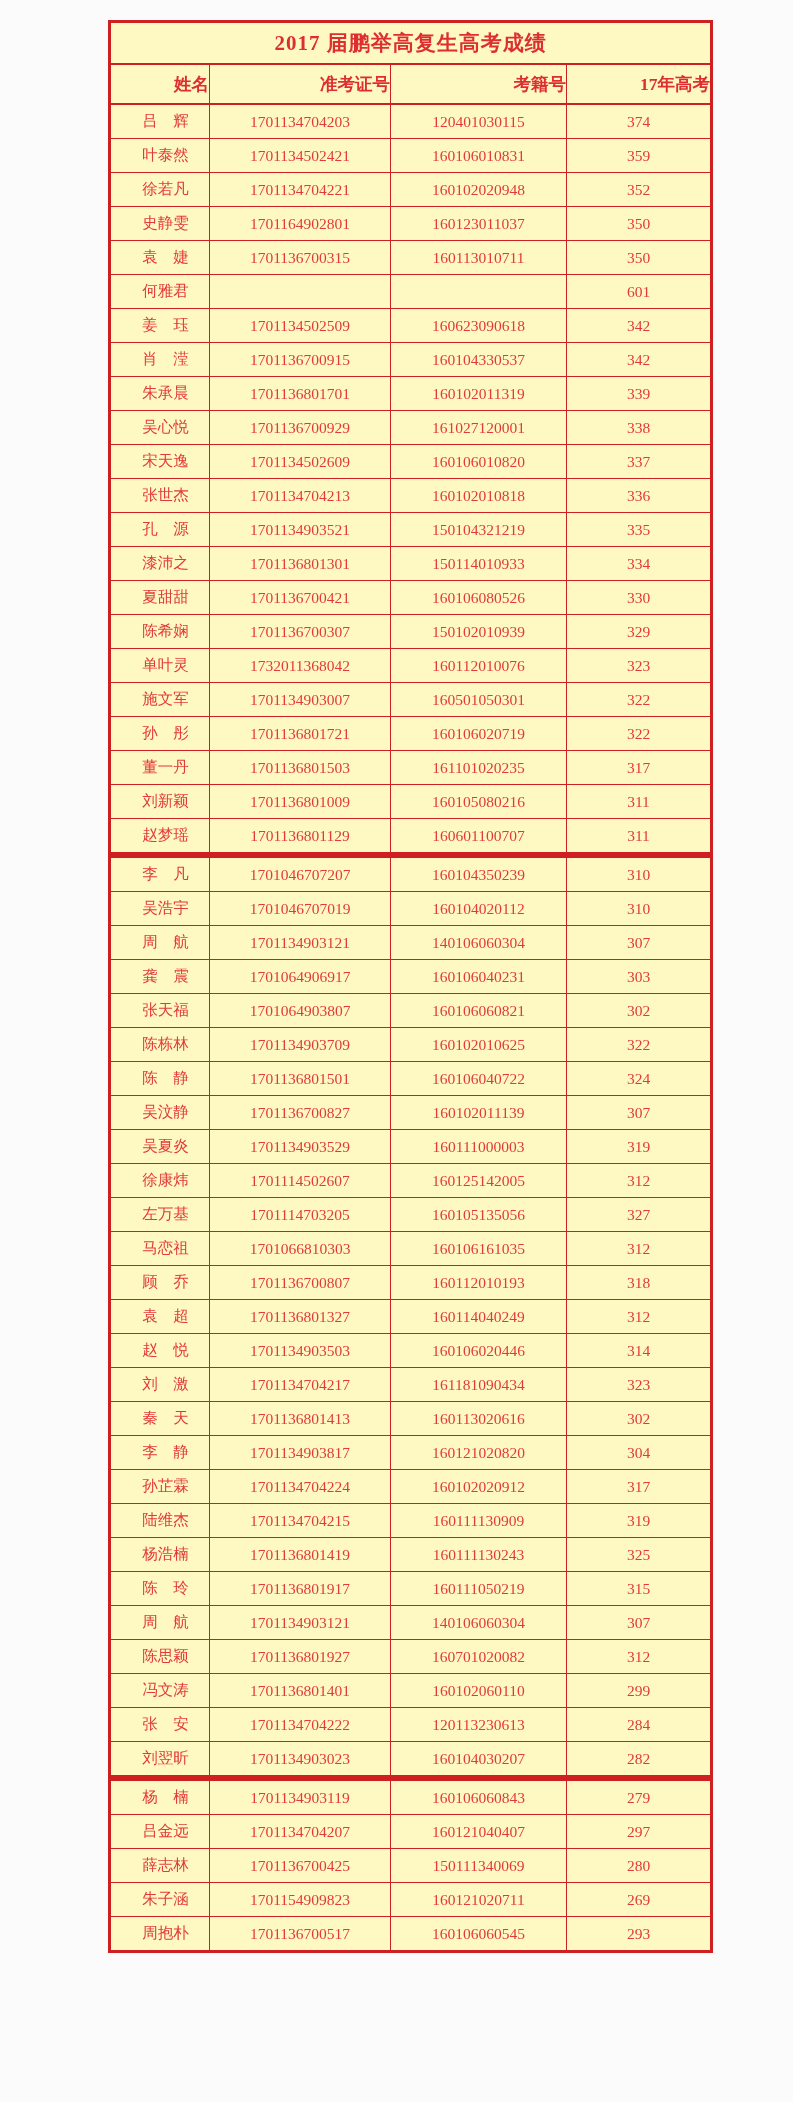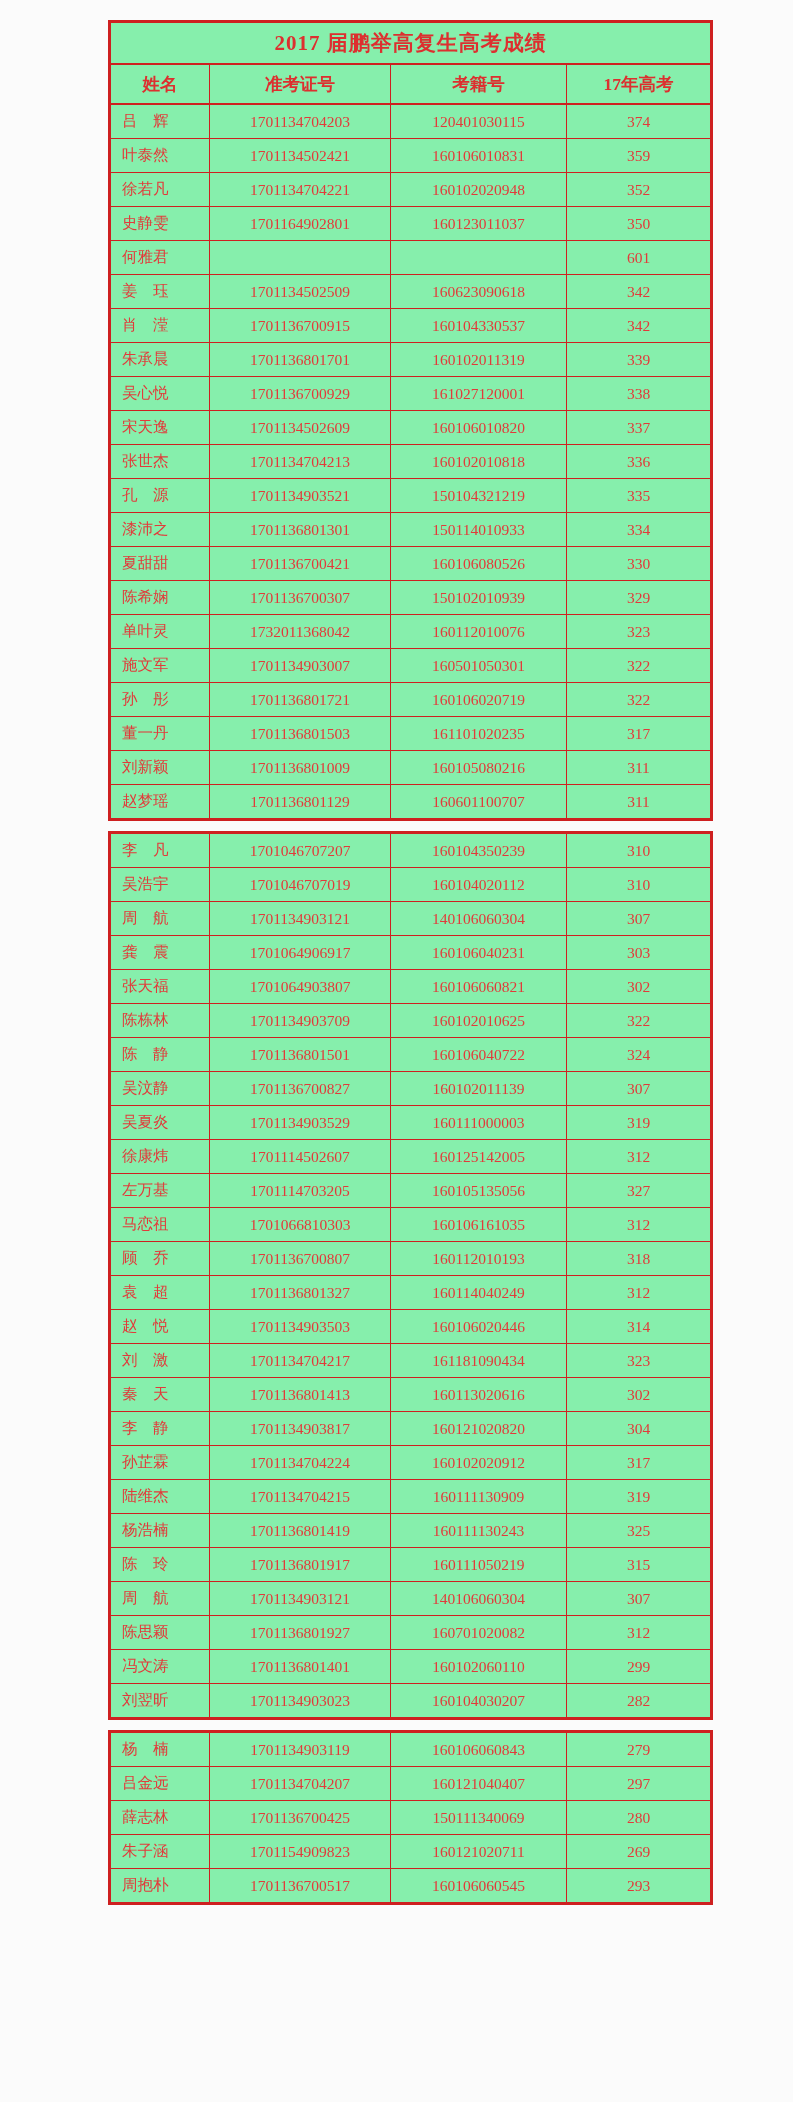--- a/index.html
+++ b/index.html
@@ -17,22 +17,22 @@
     position: absolute;
     left: 108px;
     top: 20px;
     width: 602px;
   }
   table.score-table {
     border-collapse: collapse;
     table-layout: fixed;
     width: 602px;
     border: 3px solid #ce2020;
-    margin-bottom: 10px;
-    background: #86efac;
+    margin-bottom: 0;
+    background: #fef9c3;
   }
   table.score-table col.c-name  { width: 100px; }
   table.score-table col.c-adm   { width: 181px; }
   table.score-table col.c-reg   { width: 176px; }
   table.score-table col.c-score { width: 145px; }
   th, td {
     border: 1px solid #ce2020;
     color: #e23a3a;
     padding: 0;
     overflow: hidden;
@@ -44,30 +44,30 @@
     font-weight: bold;
     text-align: center;
     letter-spacing: 1px;
     border-bottom: 2px solid #ce2020;
     color: #dd2f2f;
   }
   tr.head-row th {
     height: 38px;
     font-size: 17.5px;
     font-weight: bold;
-    text-align: center;
+    text-align: right;
     border-bottom: 2px solid #ce2020;
     color: #dd2f2f;
   }
   td {
     height: 33px;
     font-size: 15.5px;
   }
   td.name {
-    text-align: left;
+    text-align: center;
     padding-left: 11px;
   }
   td.num {
     text-align: center;
   }
 </style>
 </head>
 <body>
 
 <div class="doc">
@@ -109,20 +109,26 @@
           <td class="num">160102020948</td>
           <td class="num">352</td>
         </tr>
         <tr>
           <td class="name">史静雯</td>
           <td class="num">1701164902801</td>
           <td class="num">160123011037</td>
           <td class="num">350</td>
         </tr>
         <tr>
+          <td class="name">袁　婕</td>
+          <td class="num">1701136700315</td>
+          <td class="num">160113010711</td>
+          <td class="num">350</td>
+        </tr>
+        <tr>
           <td class="name">何雅君</td>
           <td class="num"></td>
           <td class="num"></td>
           <td class="num">601</td>
         </tr>
         <tr>
           <td class="name">姜　珏</td>
           <td class="num">1701134502509</td>
           <td class="num">160623090618</td>
           <td class="num">342</td>
@@ -372,20 +378,26 @@
           <td class="num">160701020082</td>
           <td class="num">312</td>
         </tr>
         <tr>
           <td class="name">冯文涛</td>
           <td class="num">1701136801401</td>
           <td class="num">160102060110</td>
           <td class="num">299</td>
         </tr>
         <tr>
+          <td class="name">张　安</td>
+          <td class="num">1701134704222</td>
+          <td class="num">120113230613</td>
+          <td class="num">284</td>
+        </tr>
+        <tr>
           <td class="name">刘翌昕</td>
           <td class="num">1701134903023</td>
           <td class="num">160104030207</td>
           <td class="num">282</td>
         </tr>
       </tbody>
   </table>
 
   <table class="score-table">
     <colgroup>

